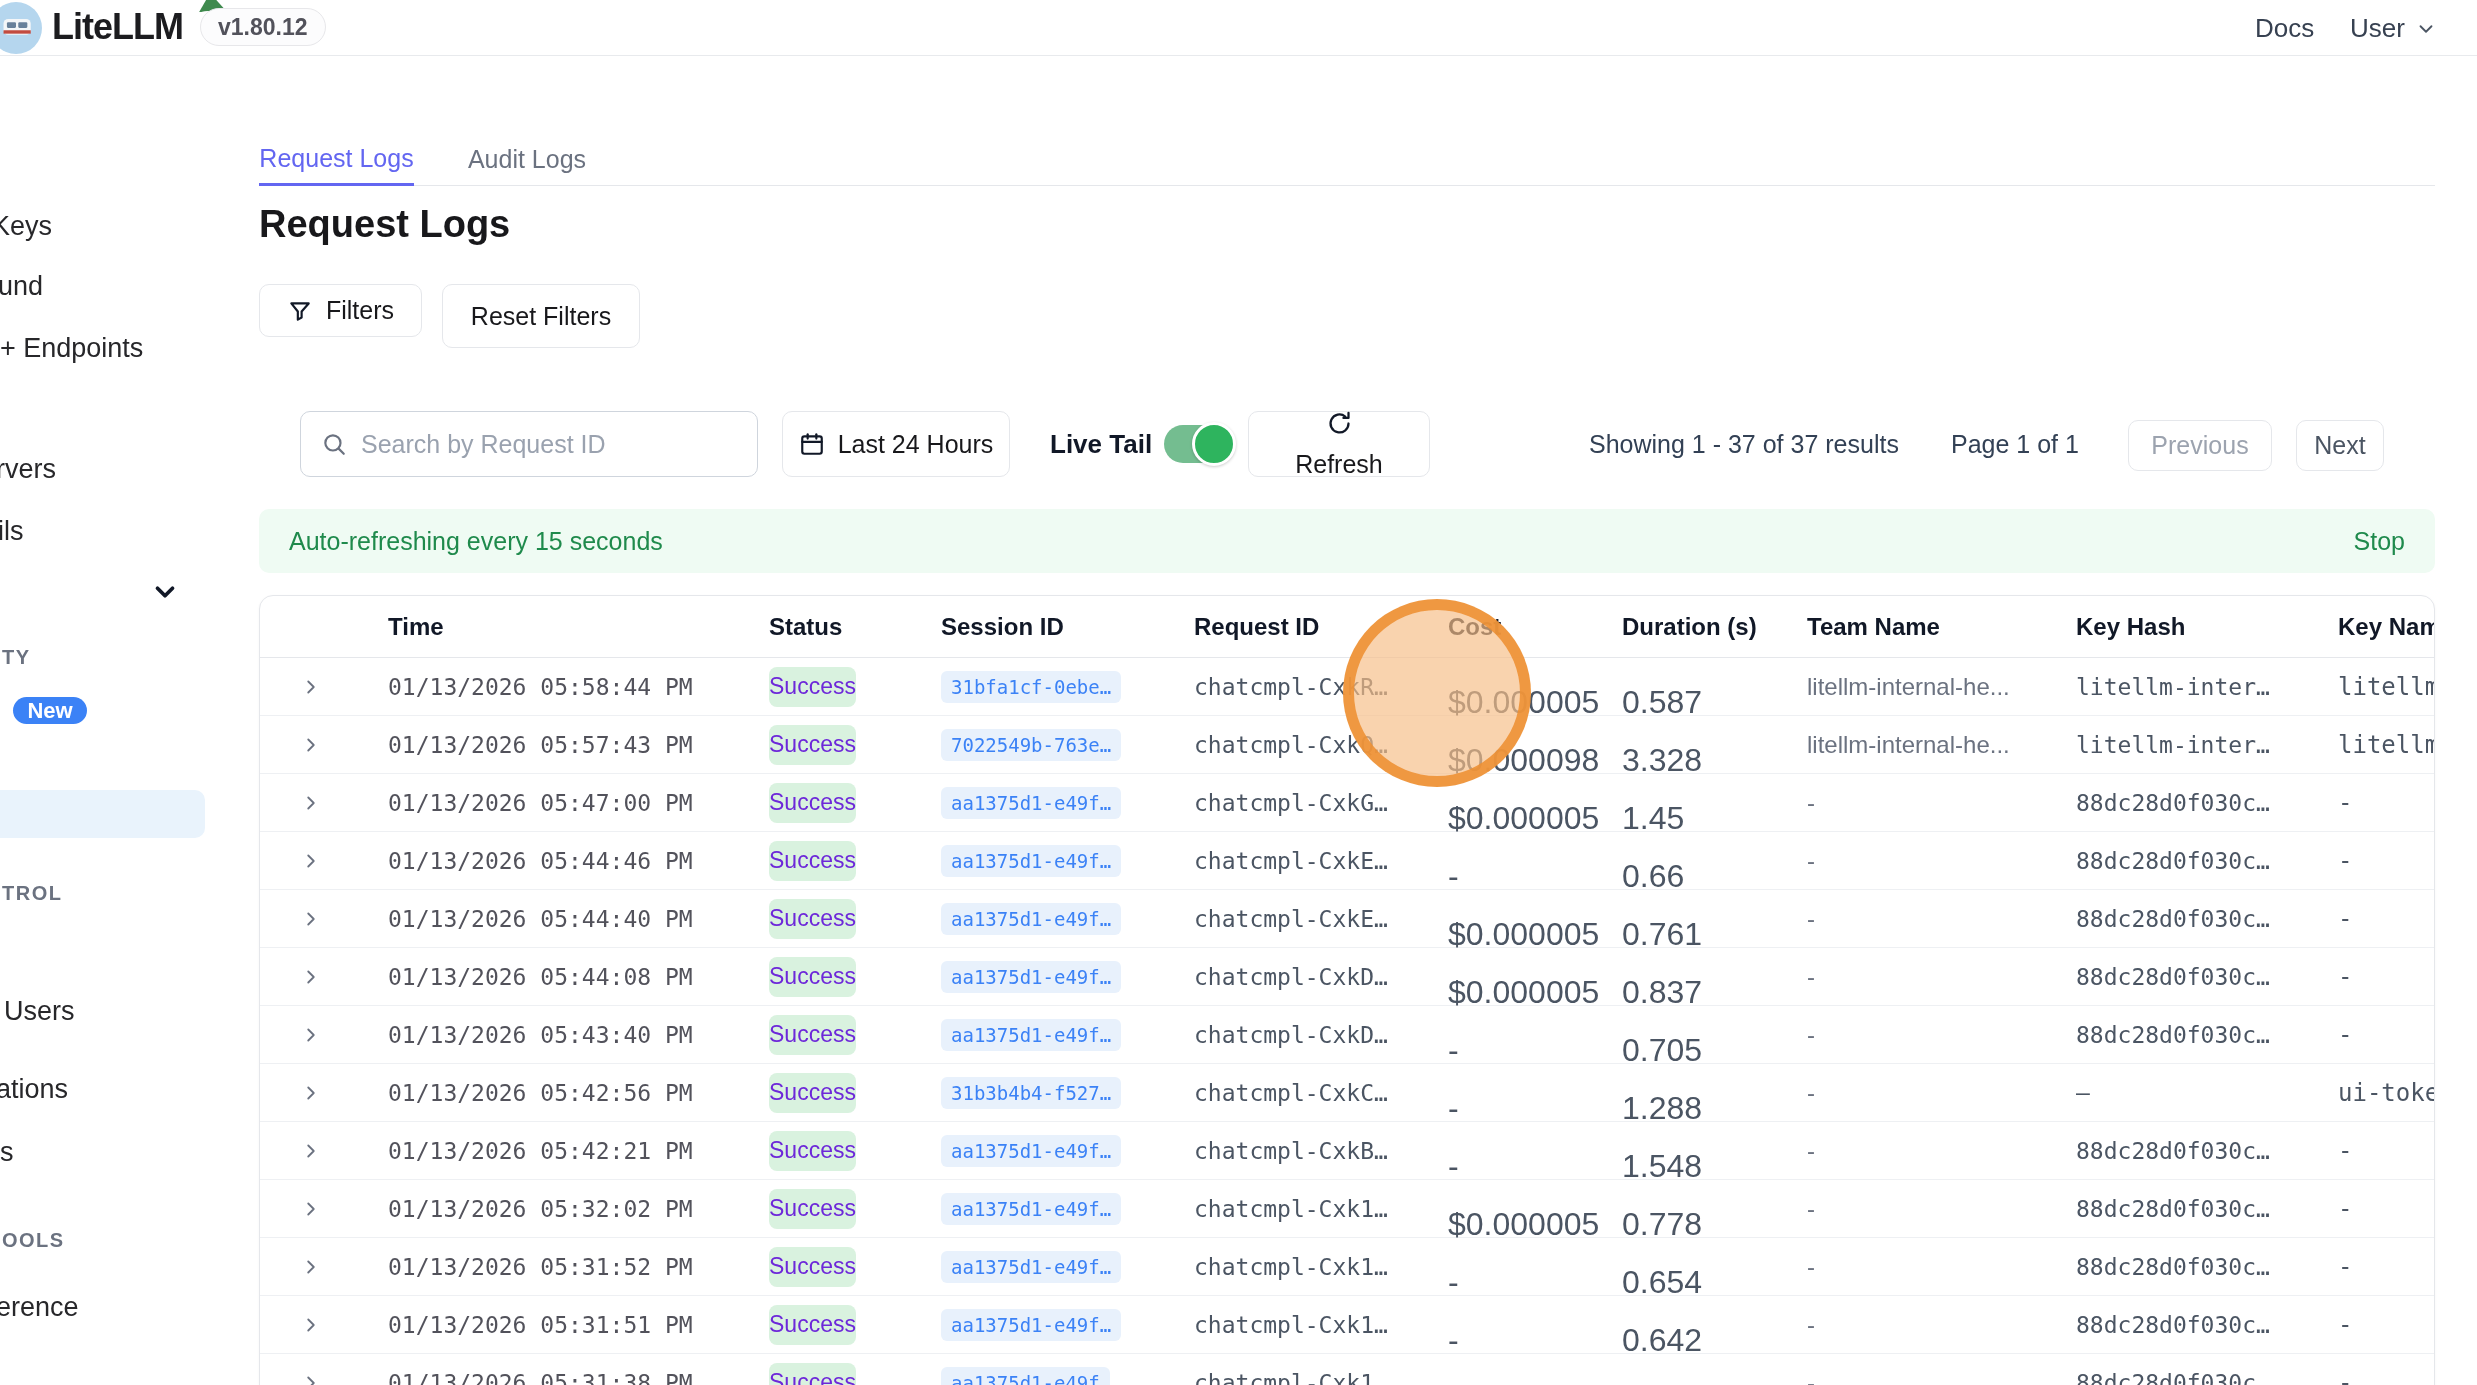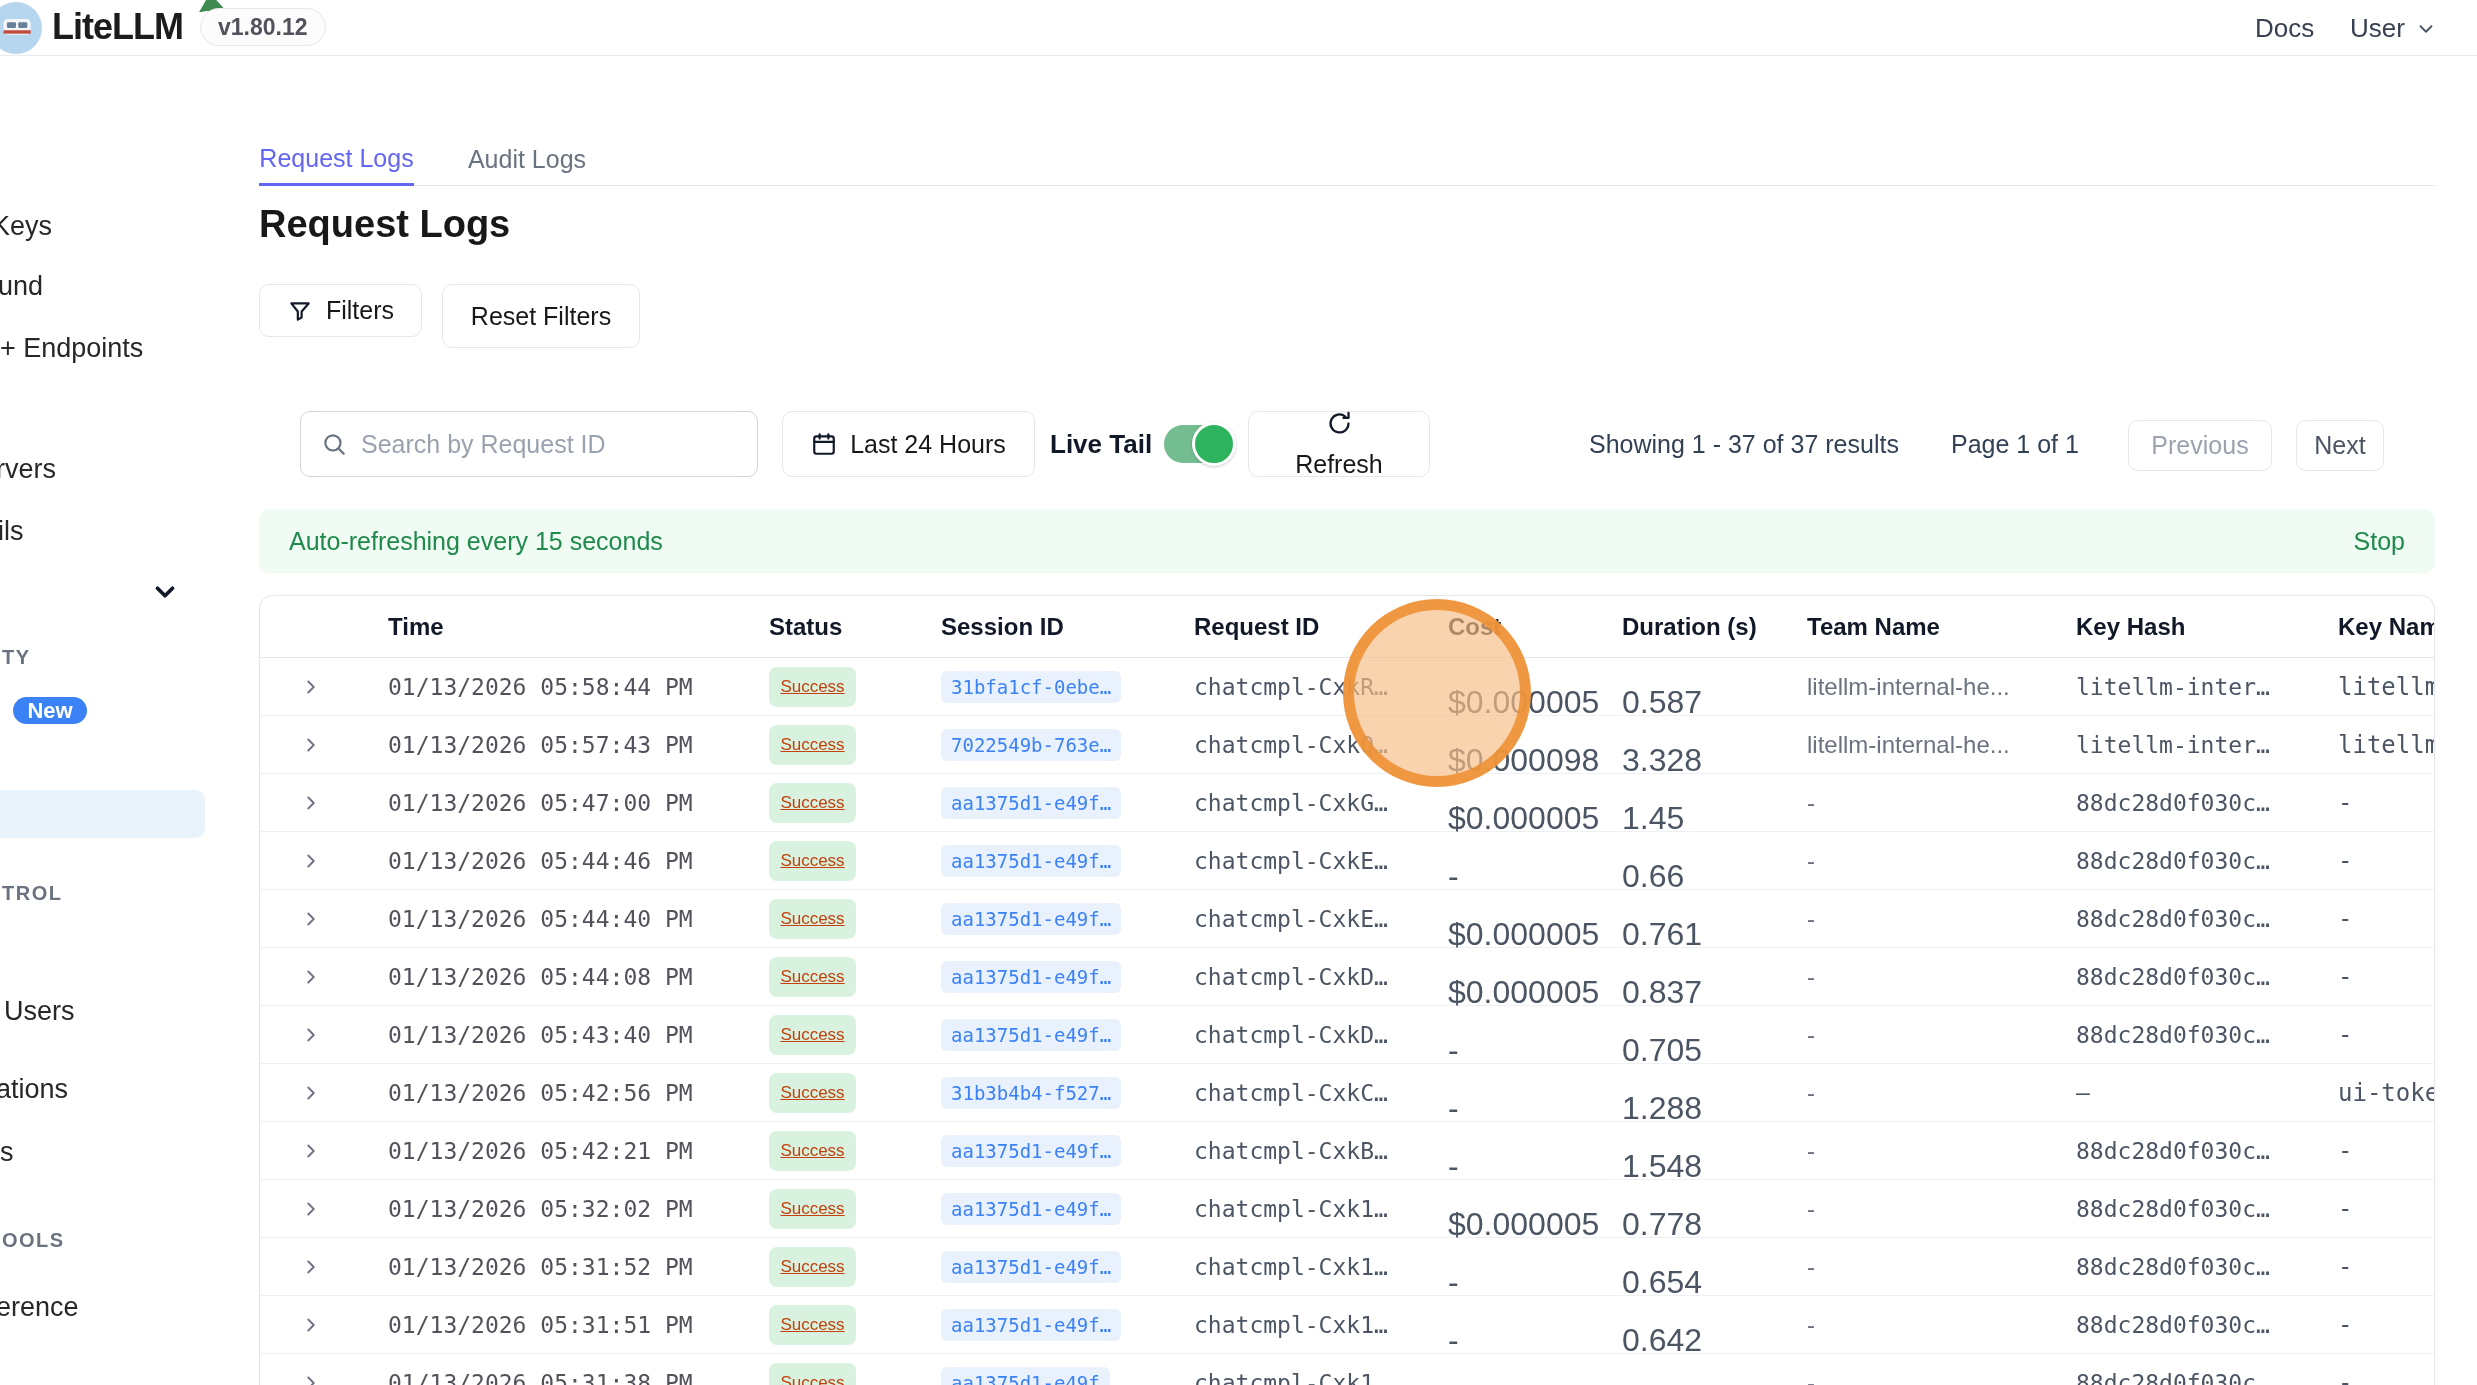--- a/index.html
+++ b/index.html
@@ -45,21 +45,21 @@
 
   
   .btn { display:flex; align-items:center; justify-content:center; gap:13px; background:#fff; border:1px solid #e5e7eb; border-radius:10px; font-size:25px; color:#18181b; cursor:pointer; }
   .btn-filters { position:absolute; left:259px; top:284px; width:163px; height:53px; }
   .btn-reset { position:absolute; left:442px; top:284px; width:198px; height:64px; }
 
   
   .search-box { position:absolute; left:300px; top:411px; width:458px; height:66px; border:1px solid #cfd5dd; border-radius:10px; background:#fff; display:flex; align-items:center; padding-left:20px; gap:14px; }
   .search-box input { border:none; outline:none; font-size:25px; color:#374151; width:340px; font-family:"Liberation Sans",sans-serif; }
   .search-box input::placeholder { color:#9aa2af; }
-  .btn-range { position:absolute; left:782px; top:411px; width:253px; height:66px;text-align:center; }
+  .btn-range { position:absolute; left:782px; top:411px; width:228px; height:66px;text-align:center; }
   .livetail-label { position:absolute; left:1050px; top:444px; transform:translateY(-50%); font-size:26px; font-weight:600; color:#111827; }
   .toggle { position:absolute; left:1164px; top:425px; width:68px; height:38px; border-radius:19px; background:#74bd90; }
   .toggle .knob { position:absolute; right:-4px; top:-3px; width:44px; height:44px; border-radius:50%; background:#2eb45e; border:3px solid #fff; box-shadow:0 1px 3px rgba(0,0,0,.2); }
   .btn-refresh { position:absolute; left:1248px; top:411px; width:182px; height:66px;flex-direction:column; }
   .results-text { position:absolute; left:1589px; top:444px; transform:translateY(-50%); font-size:25px; color:#334155; }
   .pageinfo-text { position:absolute; left:1951px; top:444px; transform:translateY(-50%); font-size:25px; color:#334155; }
   .btn-prev { position:absolute; left:2128px; top:420px; width:144px; height:51px; color:#9ca3af; }
   .btn-next { position:absolute; left:2296px; top:420px; width:88px; height:51px; color:#4b5563; }
 
   
@@ -74,21 +74,21 @@
   .trow { height:58px; border-bottom:1px solid #eef0f3; }
   .cell { overflow:hidden; white-space:nowrap; }
   .mono { font-family:"DejaVu Sans Mono", monospace; font-size:23px; }
   .c-exp { padding-left:40px; display:flex; align-items:center; }
   .c-time { color:#52525b; }
   .c-req { color:#4b5563; }
   .c-cost, .c-dur { font-size:32px; color:#4b5563;margin-top:32px; }
   .c-team { font-size:24px; color:#6b7280; }
   .c-hash { color:#4b5563; }
   .c-keyname { font-size:24px; color:#4b5563; }
-  .badge-success { display:inline-flex; align-items:center; justify-content:center; width:87px; height:40px; border-radius:8px; background:#d9f2df; color:#c2410c; font-size:17px;text-decoration:underline; }
+  .badge-success { display:inline-flex; align-items:center; justify-content:center; width:87px; height:40px; border-radius:8px; background:#d9f2df; color:#6d28d9; font-size:23px; }
   .chip { display:inline-block; padding:5px 10px; border-radius:6px; background:#e8f1fc; color:#3b82f6; font-family:"DejaVu Sans Mono", monospace; font-size:19px; }
 
   
   .click-circle { position:absolute; left:1343px; top:599px; width:188px; height:188px; border-radius:50%; background:rgba(246,190,135,.68); border:11px solid rgba(238,144,50,.88); z-index:9; }
 
   .icon { display:inline-flex; align-items:center; justify-content:center; }
 </style>
 </head>
 <body>
 

